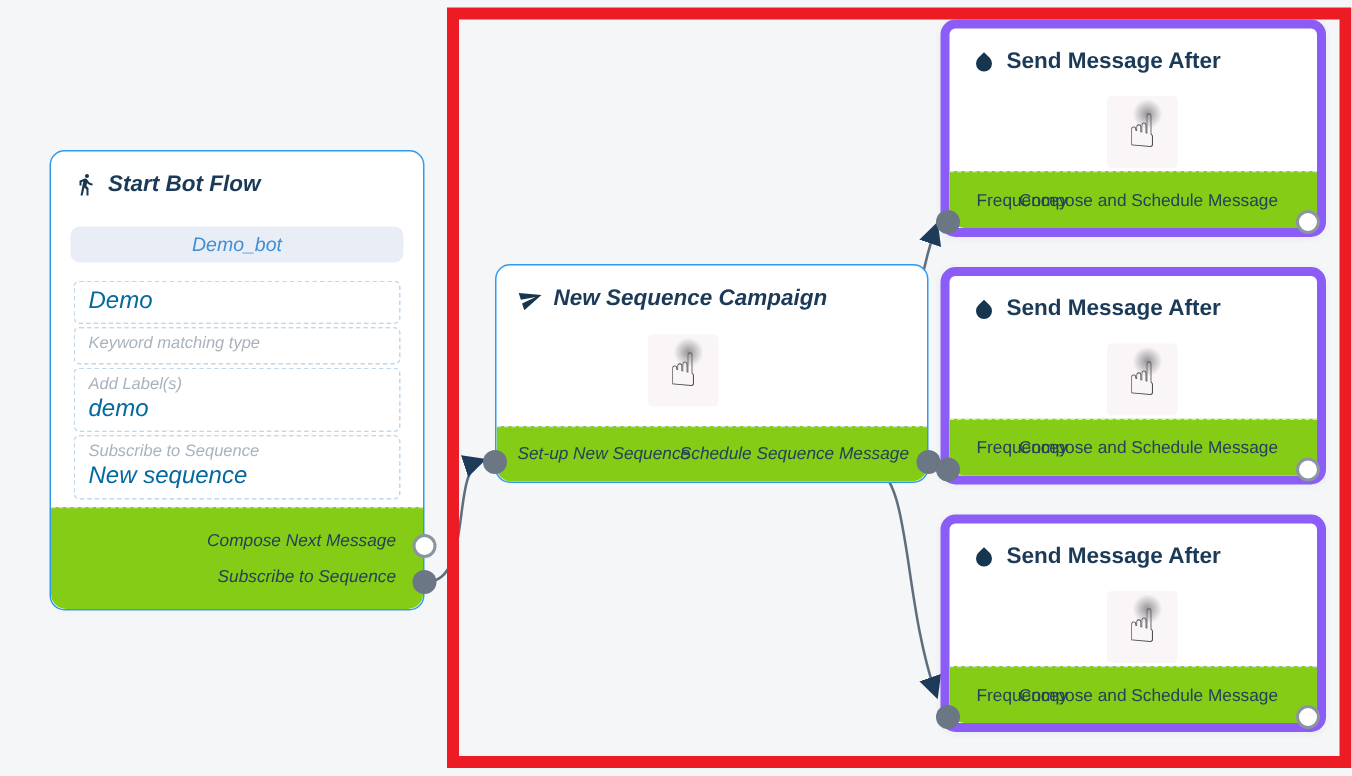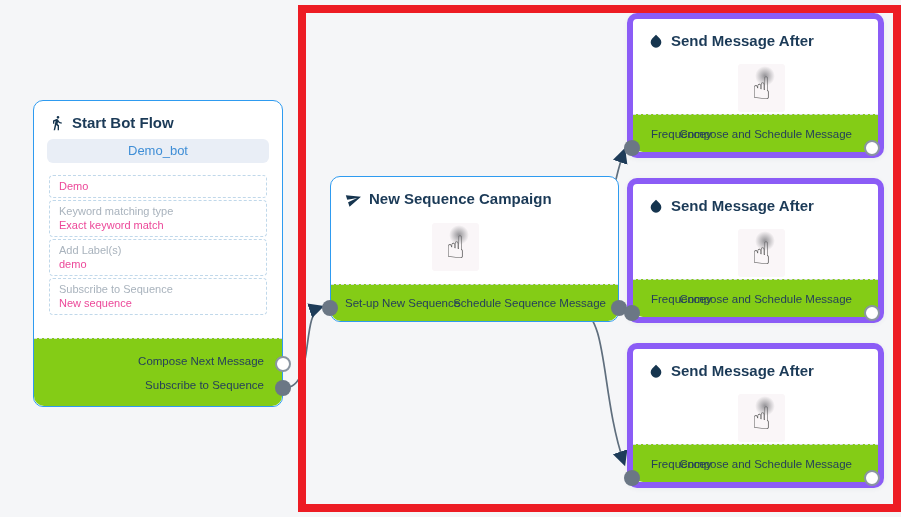--- a/index.html
+++ b/index.html
@@ -9,44 +9,44 @@
     background: #f5f6f8;
     font-family: "Liberation Sans", sans-serif;
     overflow: hidden;
   }
   .node {
     position: absolute;
     background: #ffffff;
     border-radius: 10px;
     z-index: 10;
   }
-  .node.blue   { border: 1.5px solid #2e9bf0; }
+  .node.blue   { border: 1.5px solid #2e9bf0; font-style: italic; }
   .node.plain  { border: 6px solid #8b5cf6; box-shadow: 0 1px 5px rgba(40,60,80,.06); }
   .node-header {
     display: flex; align-items: center; gap: 7px;
     padding: 13px 15px 6px 15px;
     color: #1b3a57; font-weight: bold; font-size: 15px;
   }
   .hicon { width: 16px; height: 16px; flex: 0 0 16px; }
   .hicon svg { width: 16px; height: 16px; fill: #16354f; display: block; }
 
   
   .fields { padding: 2px 15px 0 15px; }
   .bot-btn {
-    margin: 2px 13px 10px 13px;
+    margin: 14px 13px 10px 13px;
     height: 24px; line-height: 24px;
     background: #e9eef6; border-radius: 6px;
     color: #3f8ed6; font-size: 13px; text-align: center;
   }
   .field {
     border: 1px dashed #c0d8ea; border-radius: 4px;
     padding: 4px 9px 5px 9px; margin-bottom: 2px;
   }
   .field .flabel { font-size: 11px; color: #a9b3bd; margin-bottom: 2px; }
-  .field .fvalue { font-size: 11px; color: #ec4899; }
+  .field .fvalue { font-size: 16px; color: #0369a1; }
 
   .node-footer {
     position: absolute; left: 0; right: 0; bottom: 0;
     background: #84cc16;
     border-top: 1px dashed #d8dde3;
     border-radius: 0 0 10px 10px;
   }
   .port {
     position: absolute; width: 16px; height: 16px; border-radius: 50%; z-index: 12;
   }
@@ -103,21 +103,20 @@
     </span>
     <span>Start Bot Flow</span>
   </div>
   <div class="bot-btn">Demo_bot</div>
   <div class="fields">
     <div class="field">
       <div class="fvalue">Demo</div>
     </div>
     <div class="field">
       <div class="flabel">Keyword matching type</div>
-      <div class="fvalue">Exact keyword match</div>
     </div>
     <div class="field">
       <div class="flabel">Add Label(s)</div>
       <div class="fvalue">demo</div>
     </div>
     <div class="field">
       <div class="flabel">Subscribe to Sequence</div>
       <div class="fvalue">New sequence</div>
     </div>
   </div>

